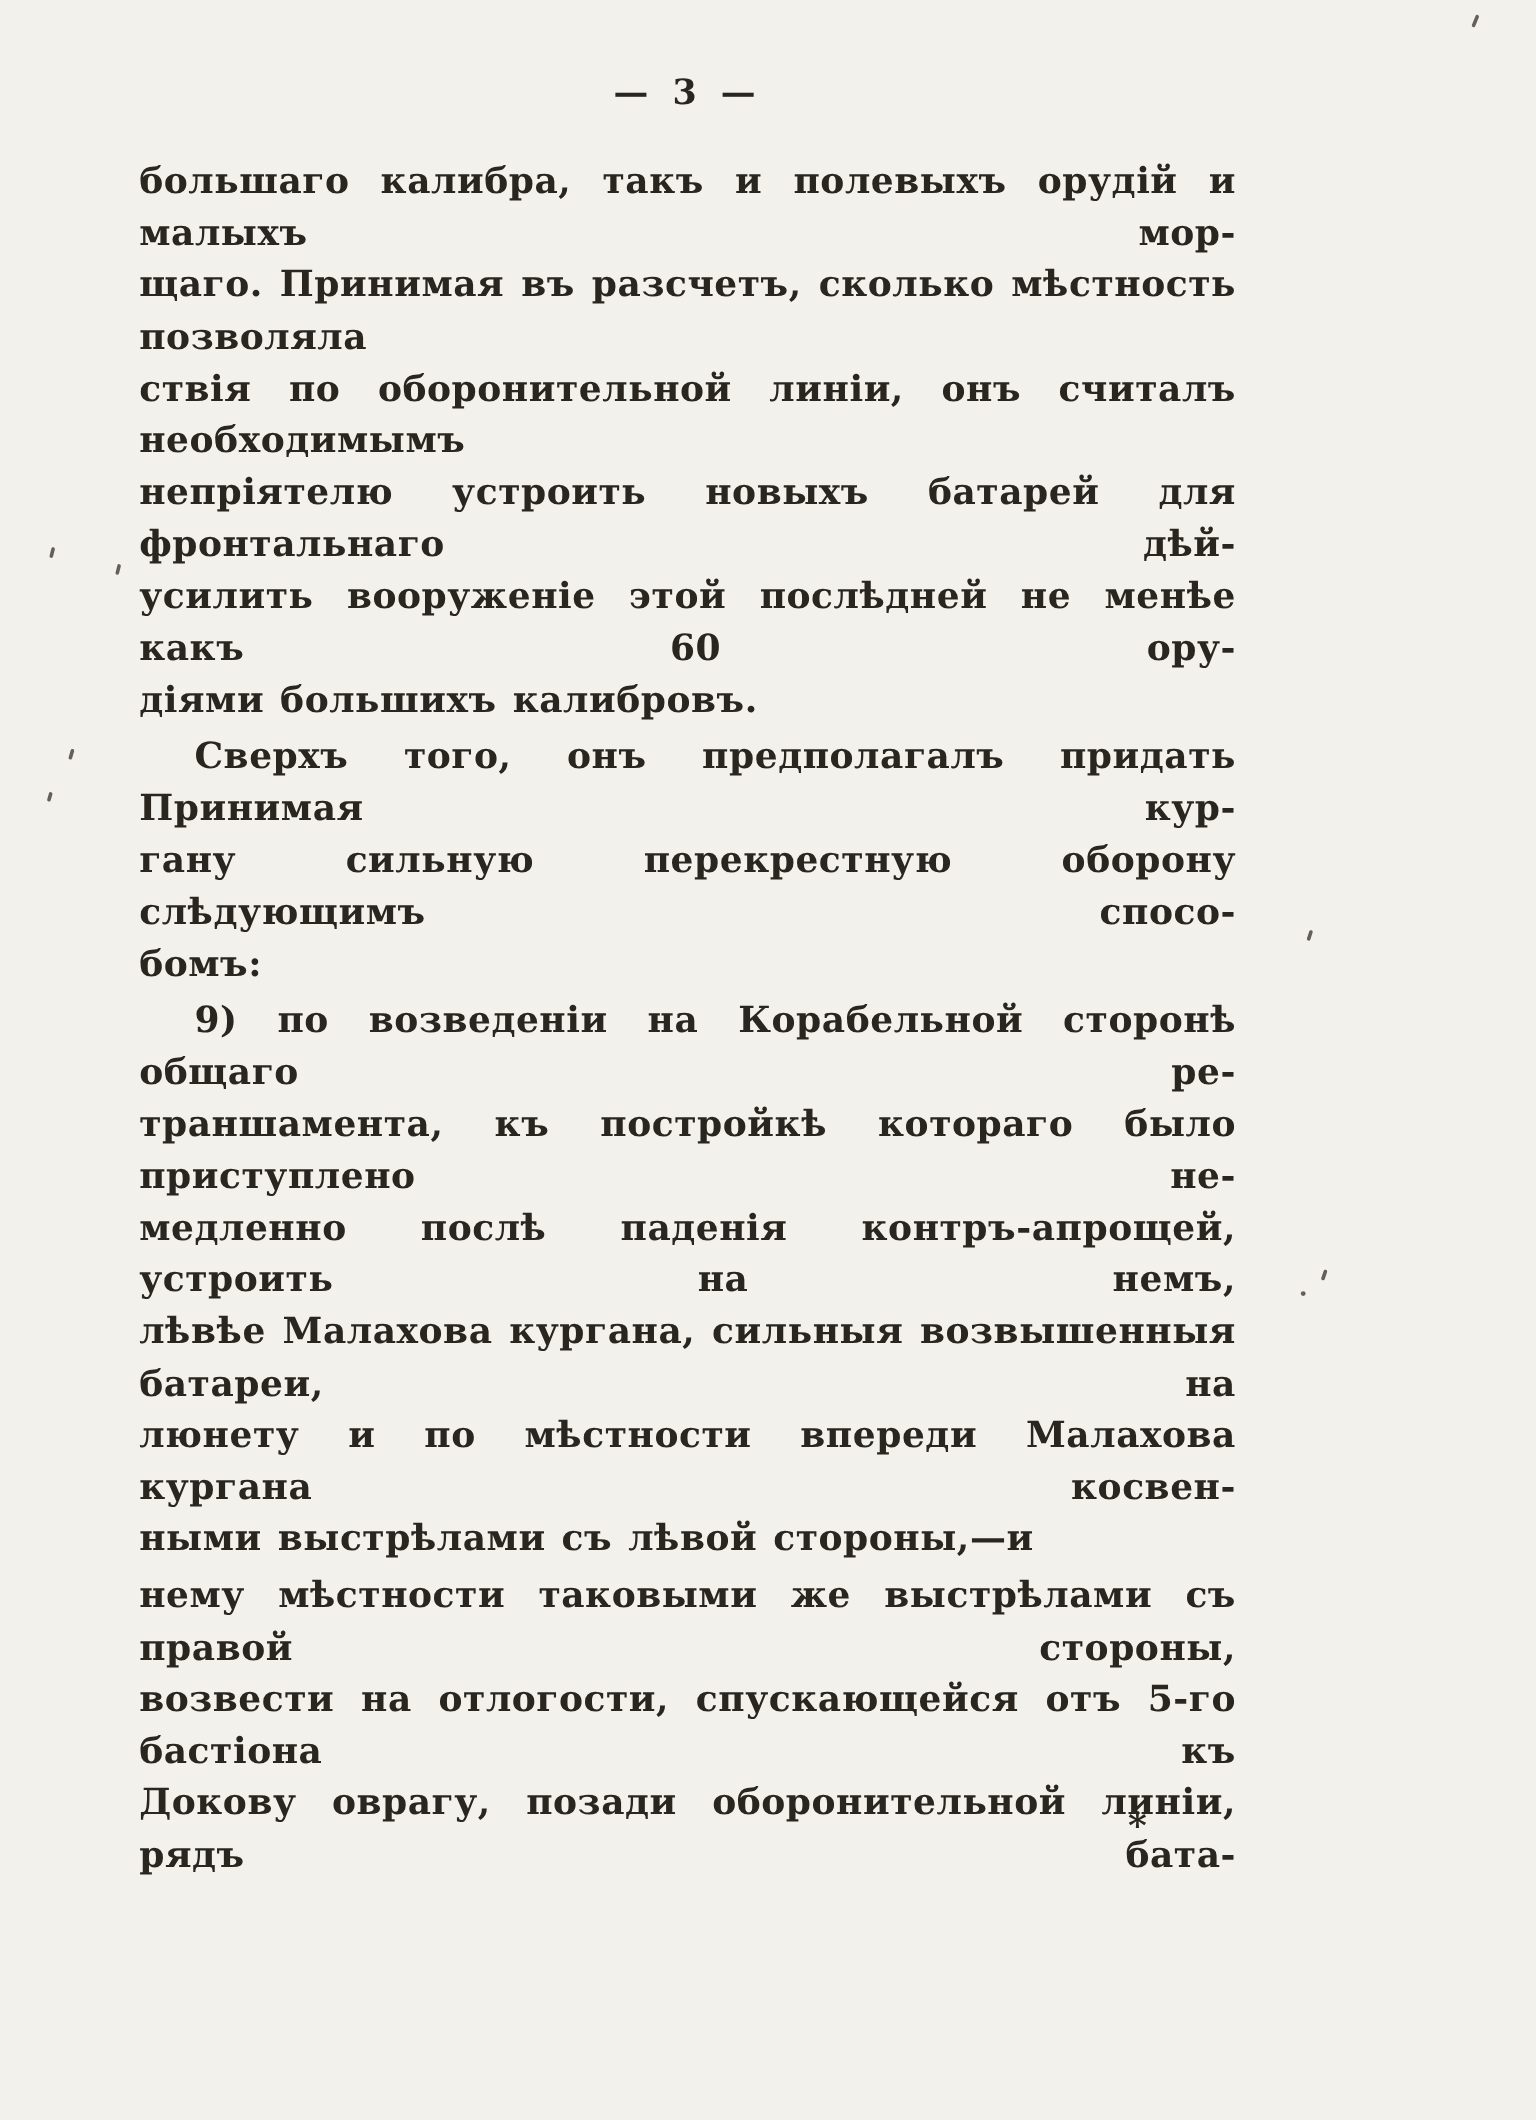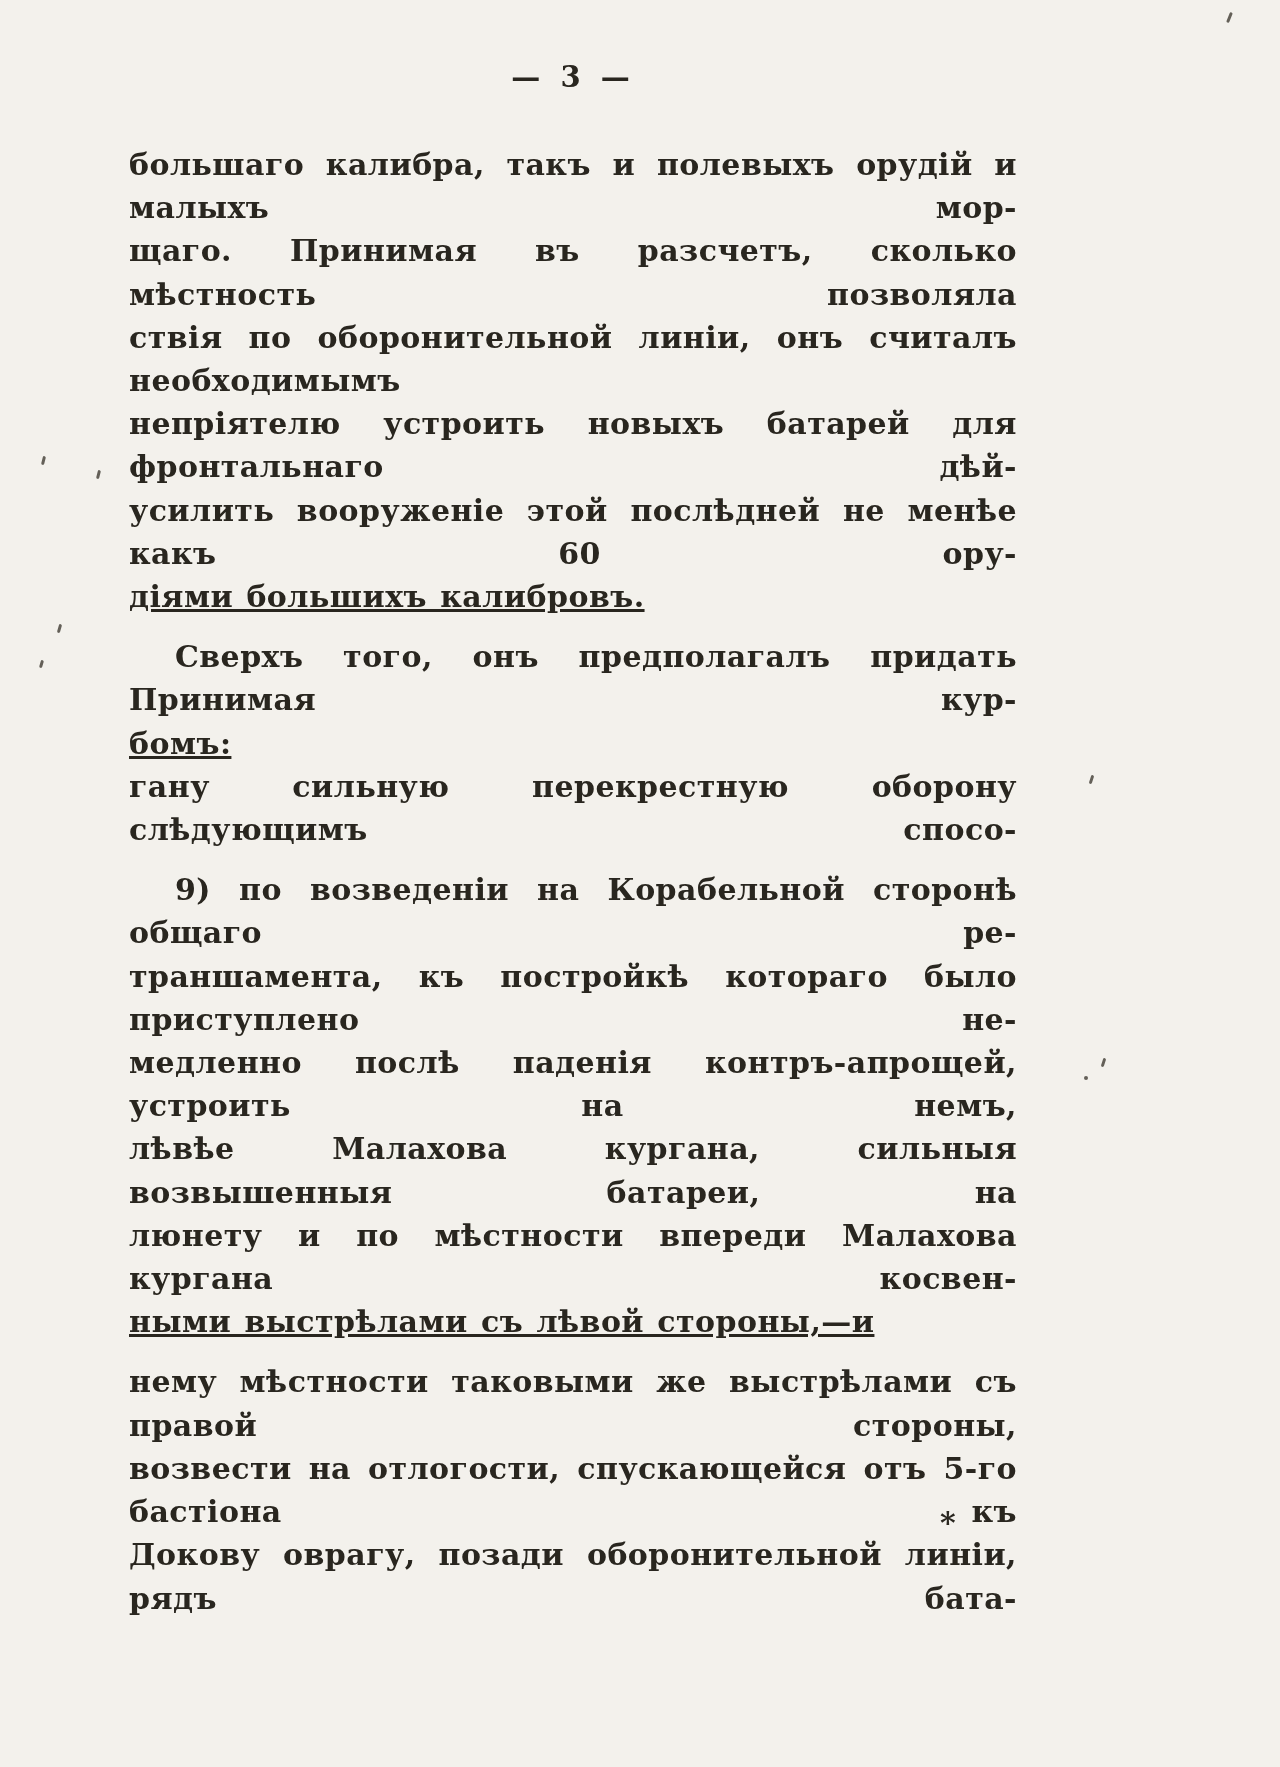--- a/index.html
+++ b/index.html
@@ -24,29 +24,29 @@
     letter-spacing: 5px;
   }
   .text-block {
     position: absolute;
     top: 126px;
     left: 112px;
     width: 922px;
     font-size: 30px;
     font-weight: 700;
   }
-  .paragraph { margin: 17px; }
+  .paragraph { margin: 4px; }
   .line {
     line-height: 43.2px;
     text-align: justify;
     text-align-last: justify;
     letter-spacing: 0.015em;
     word-spacing: 0.08em;
   }
-  .line.last { text-align-last: left; text-decoration: underline; }
+  .line.last { text-align-last: left; }
   .line.first-indent { text-indent: 46px; }
   .footnote-mark {
     position: absolute;
     top: 1505px;
     left: 940px;
     font-size: 30px;
     font-weight: 700;
   }
   .speck {
     position: absolute;
@@ -71,22 +71,22 @@
     <div class="paragraph">
       <div class="line">большаго калибра, такъ и полевыхъ орудій и малыхъ мор-</div>
       <div class="line">щаго. Принимая въ разсчетъ, сколько мѣстность позволяла</div>
       <div class="line">ствія по оборонительной линіи, онъ считалъ необходимымъ</div>
       <div class="line">непріятелю устроить новыхъ батарей для фронтальнаго дѣй-</div>
       <div class="line">усилить вооруженіе этой послѣдней не менѣе какъ 60 ору-</div>
       <div class="line last">діями большихъ калибровъ.</div>
     </div>
     <div class="paragraph">
       <div class="line first-indent">Сверхъ того, онъ предполагалъ придать Принимая кур-</div>
+      <div class="line">гану сильную перекрестную оборону слѣдующимъ спосо-</div>
       <div class="line last">бомъ:</div>
-      <div class="line">гану сильную перекрестную оборону слѣдующимъ спосо-</div>
     </div>
     <div class="paragraph">
       <div class="line first-indent">9) по возведеніи на Корабельной сторонѣ общаго ре-</div>
       <div class="line">траншамента, къ постройкѣ котораго было приступлено не-</div>
       <div class="line">медленно послѣ паденія контръ-апрощей, устроить на немъ,</div>
       <div class="line">лѣвѣе Малахова кургана, сильныя возвышенныя батареи, на</div>
       <div class="line">люнету и по мѣстности впереди Малахова кургана косвен-</div>
       <div class="line last">ными выстрѣлами съ лѣвой стороны,—и</div>
     </div>
     <div class="paragraph">

